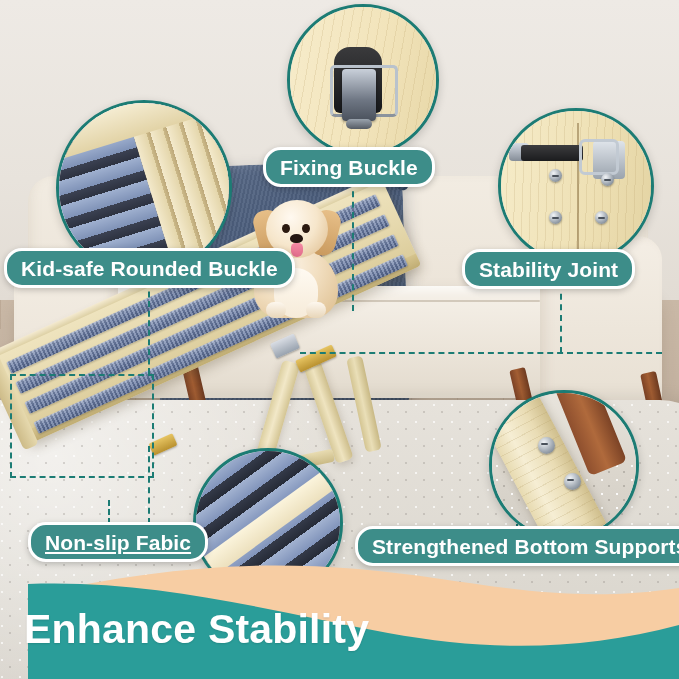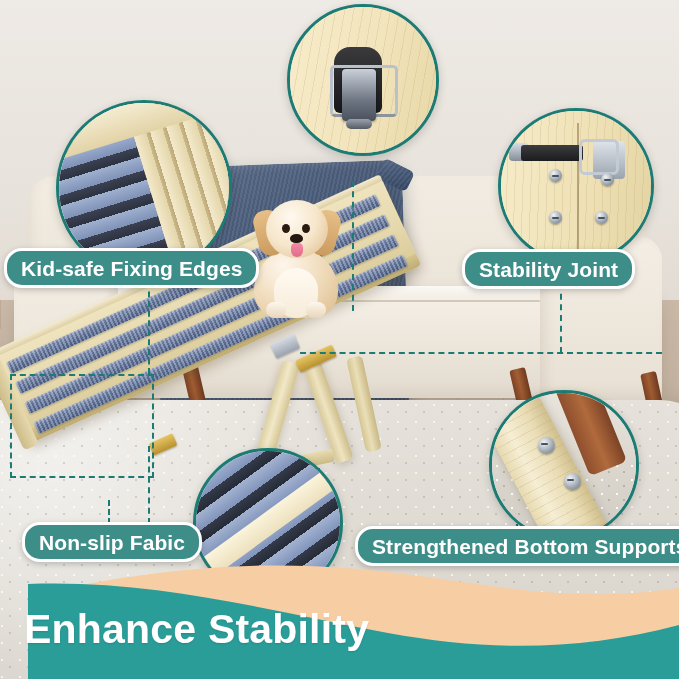--- a/index.html
+++ b/index.html
@@ -359,21 +359,21 @@
     white-space:nowrap;
     box-shadow:0 2px 6px rgba(0,0,0,.22);
     padding:0 14px;
     height:34px;
     font-size:21px;
     line-height:1;
   }
   .pill-edges{left:4px;top:248px;}
   .pill-buckle{left:263px;top:147px;}
   .pill-joint{left:462px;top:249px;}
-  .pill-fabric{left:22px;top:522px;}
+  .pill-fabric{left:28px;top:522px;text-decoration:underline;}
   .pill-supp{left:355px;top:526px;}
 
   
   .banner{position:absolute;left:0;bottom:0;width:679px;height:124px;padding-left:28px;}
   .banner svg{display:block;width:679px;height:124px;}
   .banner-title{
     position:absolute;left:24px;bottom:26px;
     color:#ffffff;font-size:41px;font-weight:700;letter-spacing:.2px;
     text-shadow:0 1px 2px rgba(0,0,0,.12);
   }
@@ -488,21 +488,24 @@
 
   <div class="cir cir-supp">
     <div class="cs-bg"></div>
     <div class="cs-woodbar"></div>
     <div class="cs-leg"></div>
     <div class="screw" style="left:46px;top:44px;width:17px;height:17px;"></div>
     <div class="screw" style="left:72px;top:80px;width:17px;height:17px;"></div>
   </div>
 
   <div class="pill pill-edges">
-    <span>Kid-safe Fixing Edges</span>
+    <span>Kid-safe Rounded Buckle</span>
+  </div>
+  <div class="pill pill-buckle">
+    <span>Fixing Buckle</span>
   </div>
   <div class="pill pill-joint">
     <span>Stability Joint</span>
   </div>
   <div class="pill pill-fabric">
     <span>Non-slip Fabic</span>
   </div>
   <div class="pill pill-supp">
     <span>Strengthened Bottom Supports</span>
   </div>

